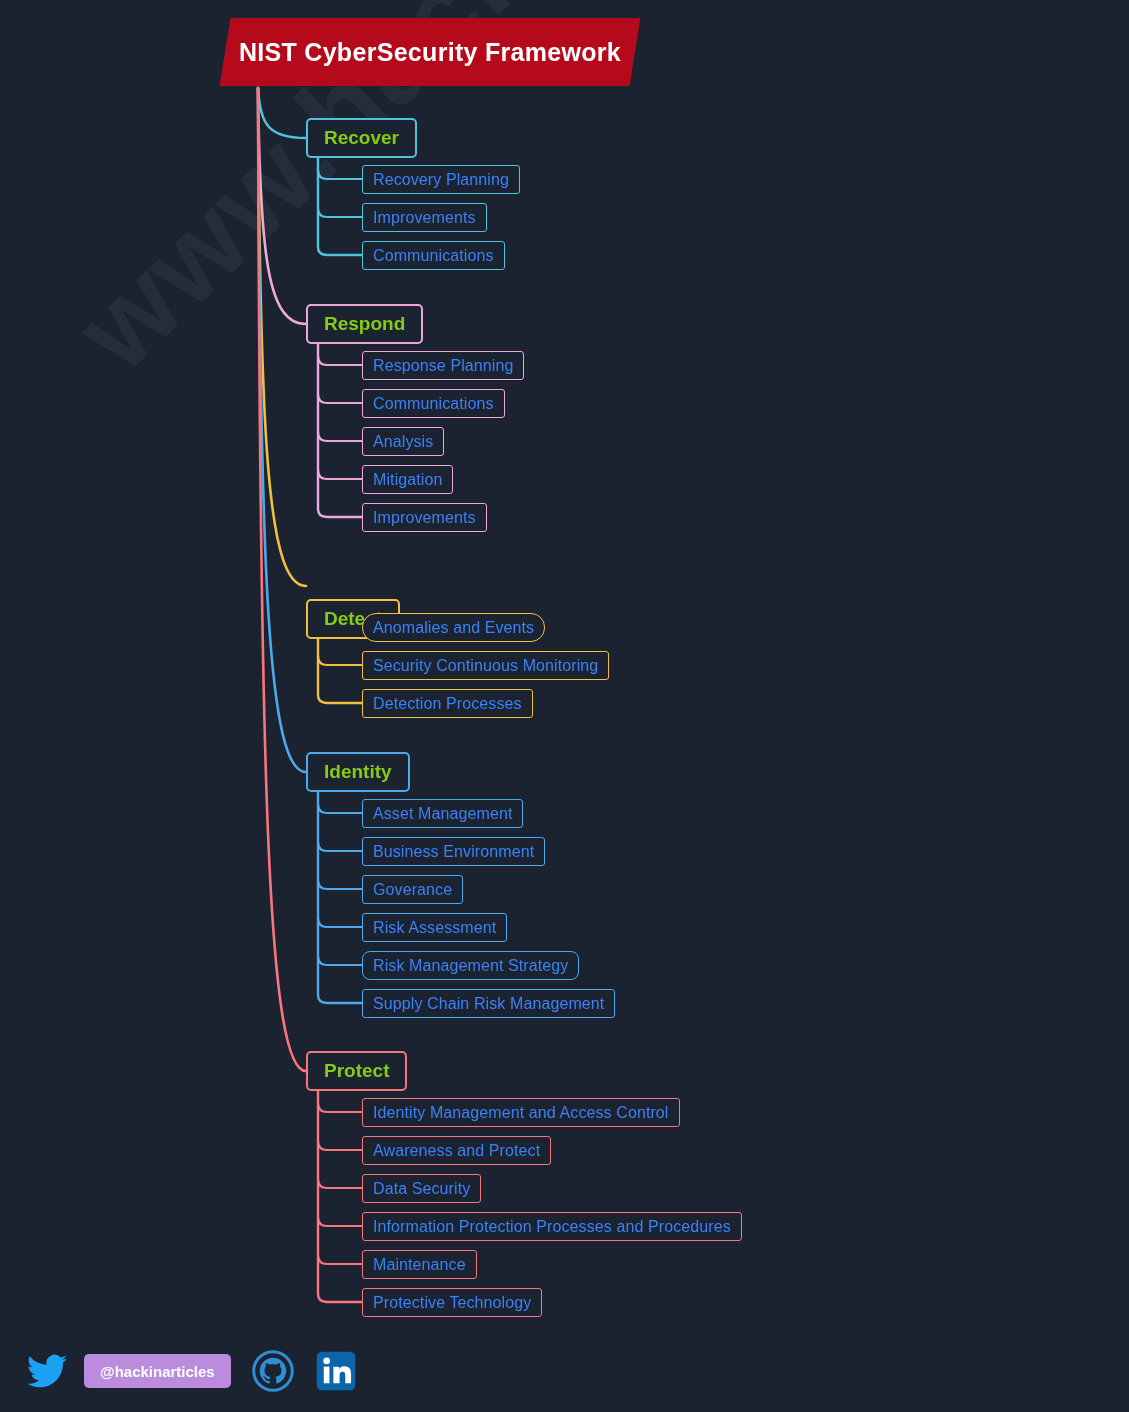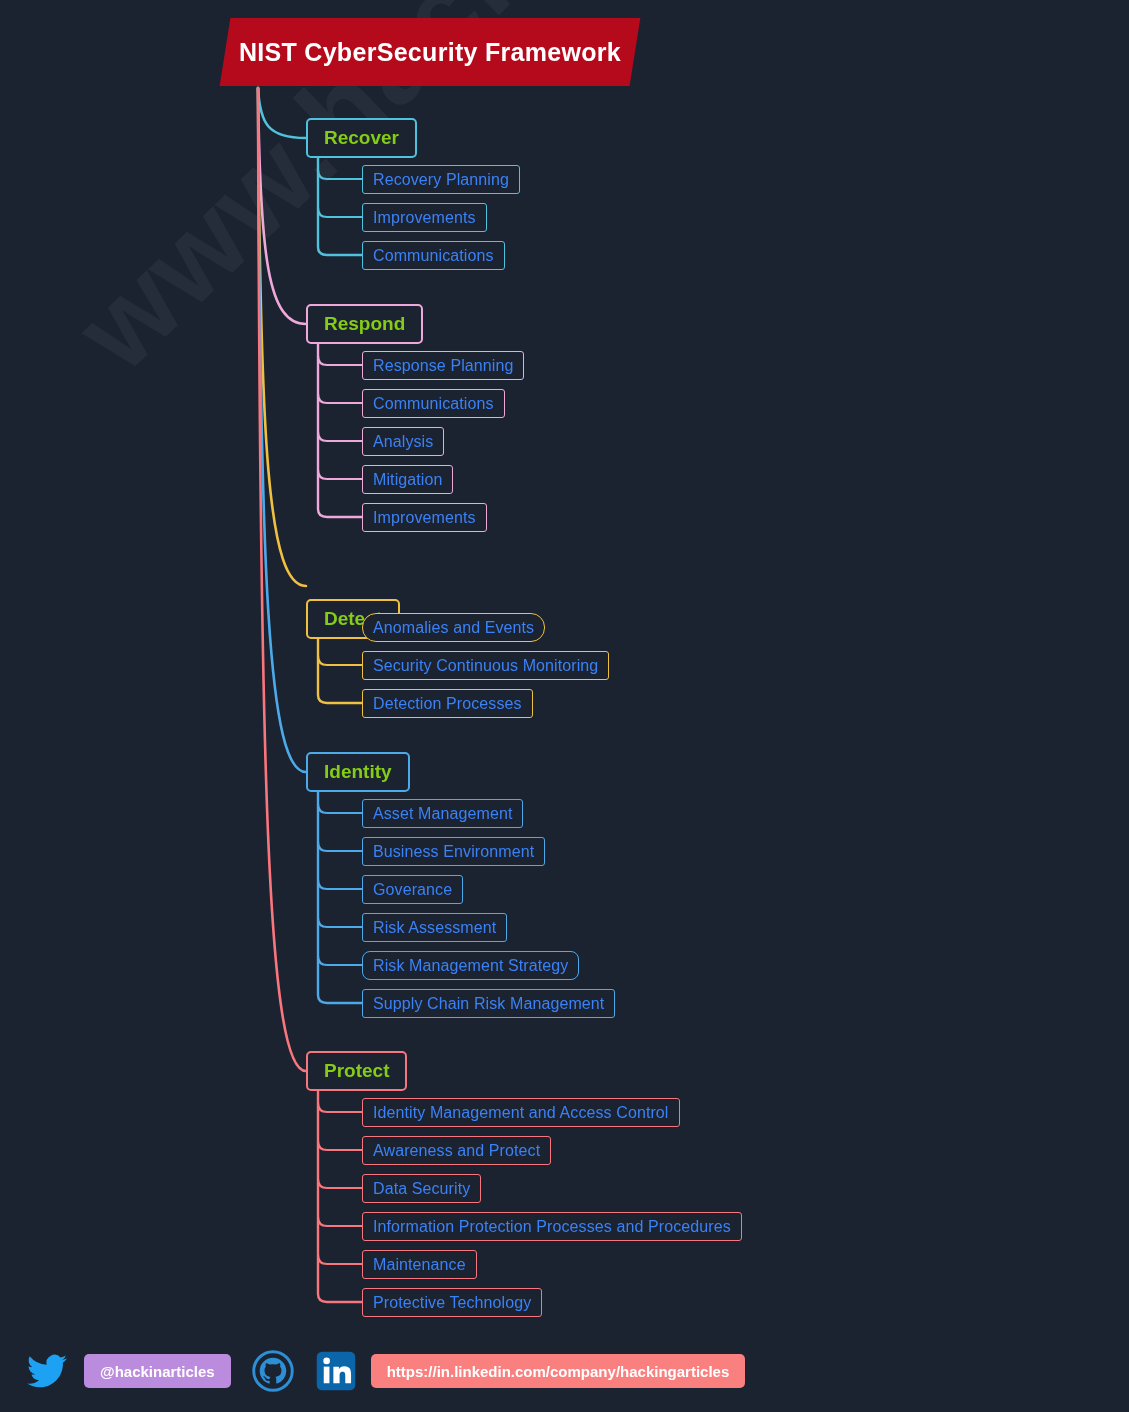--- a/index.html
+++ b/index.html
@@ -241,15 +241,14 @@
     </span>
 
     <span class="f-icon" style="margin-left:20px;">
       <svg width="42" height="42" viewBox="0 0 48 48">
         <rect x="2" y="2" width="44" height="44" rx="6" fill="#0a66a8"></rect>
         <rect x="10" y="19" width="6.5" height="19" fill="#ffffff"></rect>
         <circle cx="13.3" cy="12.5" r="3.8" fill="#ffffff"></circle>
         <path fill="#ffffff" d="M21 19h6.3v2.7h.1c.9-1.6 3-3.2 6.1-3.2 6.5 0 7.7 4.1 7.7 9.4V38h-6.6v-8.5c0-2-.04-4.7-3-4.7-3 0-3.5 2.2-3.5 4.5V38H21V19z"></path>
       </svg>
     </span>
-    <span class="pill linkedin" style="margin-left:14px;">https://in.linkedin.com/company/hackingarticles</span>
   </div>
 </div>
 
 </body></html>

